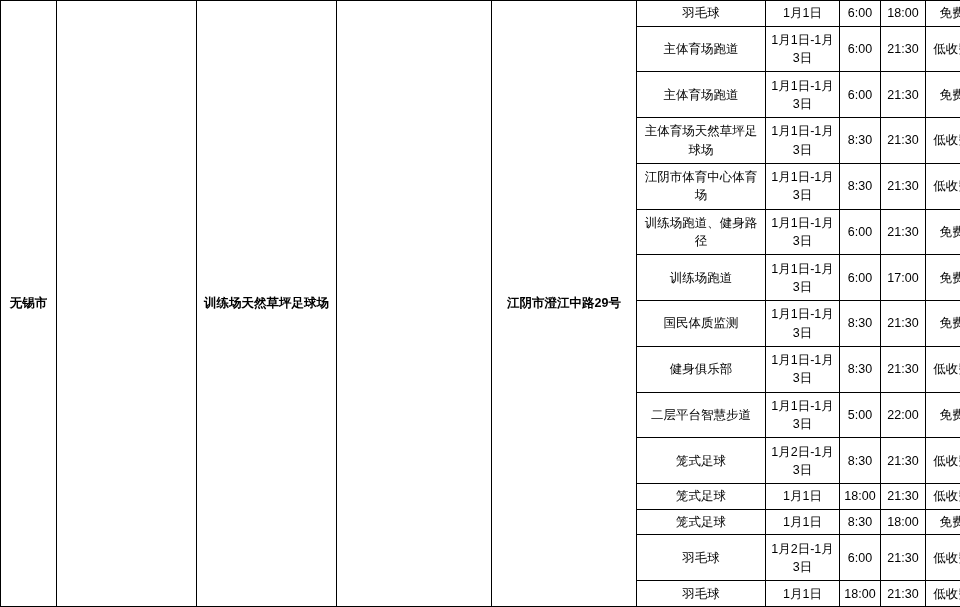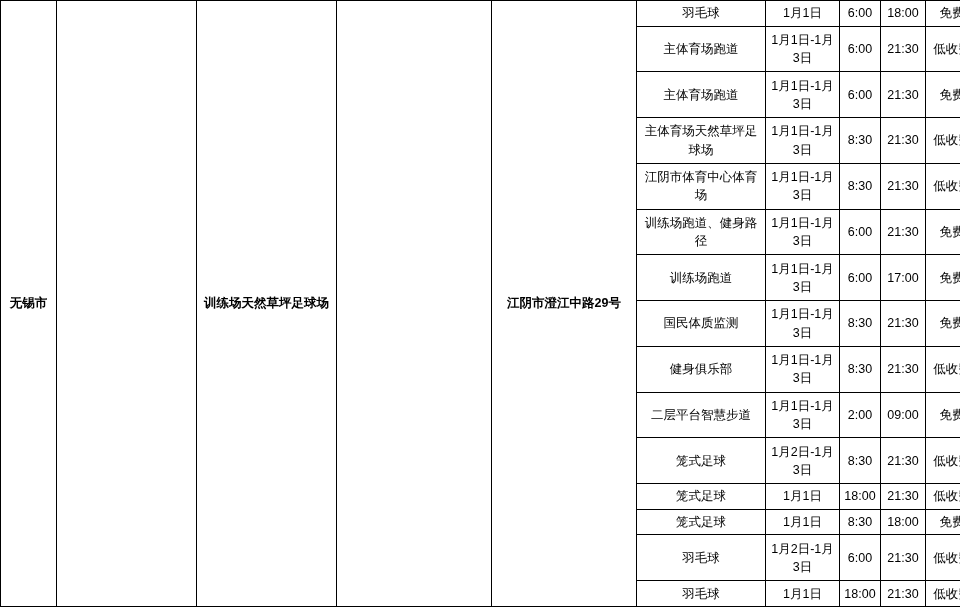--- a/index.html
+++ b/index.html
@@ -164,22 +164,22 @@
         <td class="cell-item">健身俱乐部</td>
         <td class="cell-date">1月1日-1月3日</td>
         <td class="cell-time">8:30</td>
         <td class="cell-time">21:30</td>
         <td class="cell-fee">低收费</td>
       </tr>
 
       <tr>
         <td class="cell-item">二层平台智慧步道</td>
         <td class="cell-date">1月1日-1月3日</td>
-        <td class="cell-time">2:00</td>
-        <td class="cell-time">09:00</td>
+        <td class="cell-time">5:00</td>
+        <td class="cell-time">22:00</td>
         <td class="cell-fee">免费</td>
       </tr>
 
       <tr>
         <td class="cell-item">笼式足球</td>
         <td class="cell-date">1月2日-1月3日</td>
         <td class="cell-time">8:30</td>
         <td class="cell-time">21:30</td>
         <td class="cell-fee">低收费</td>
       </tr>

